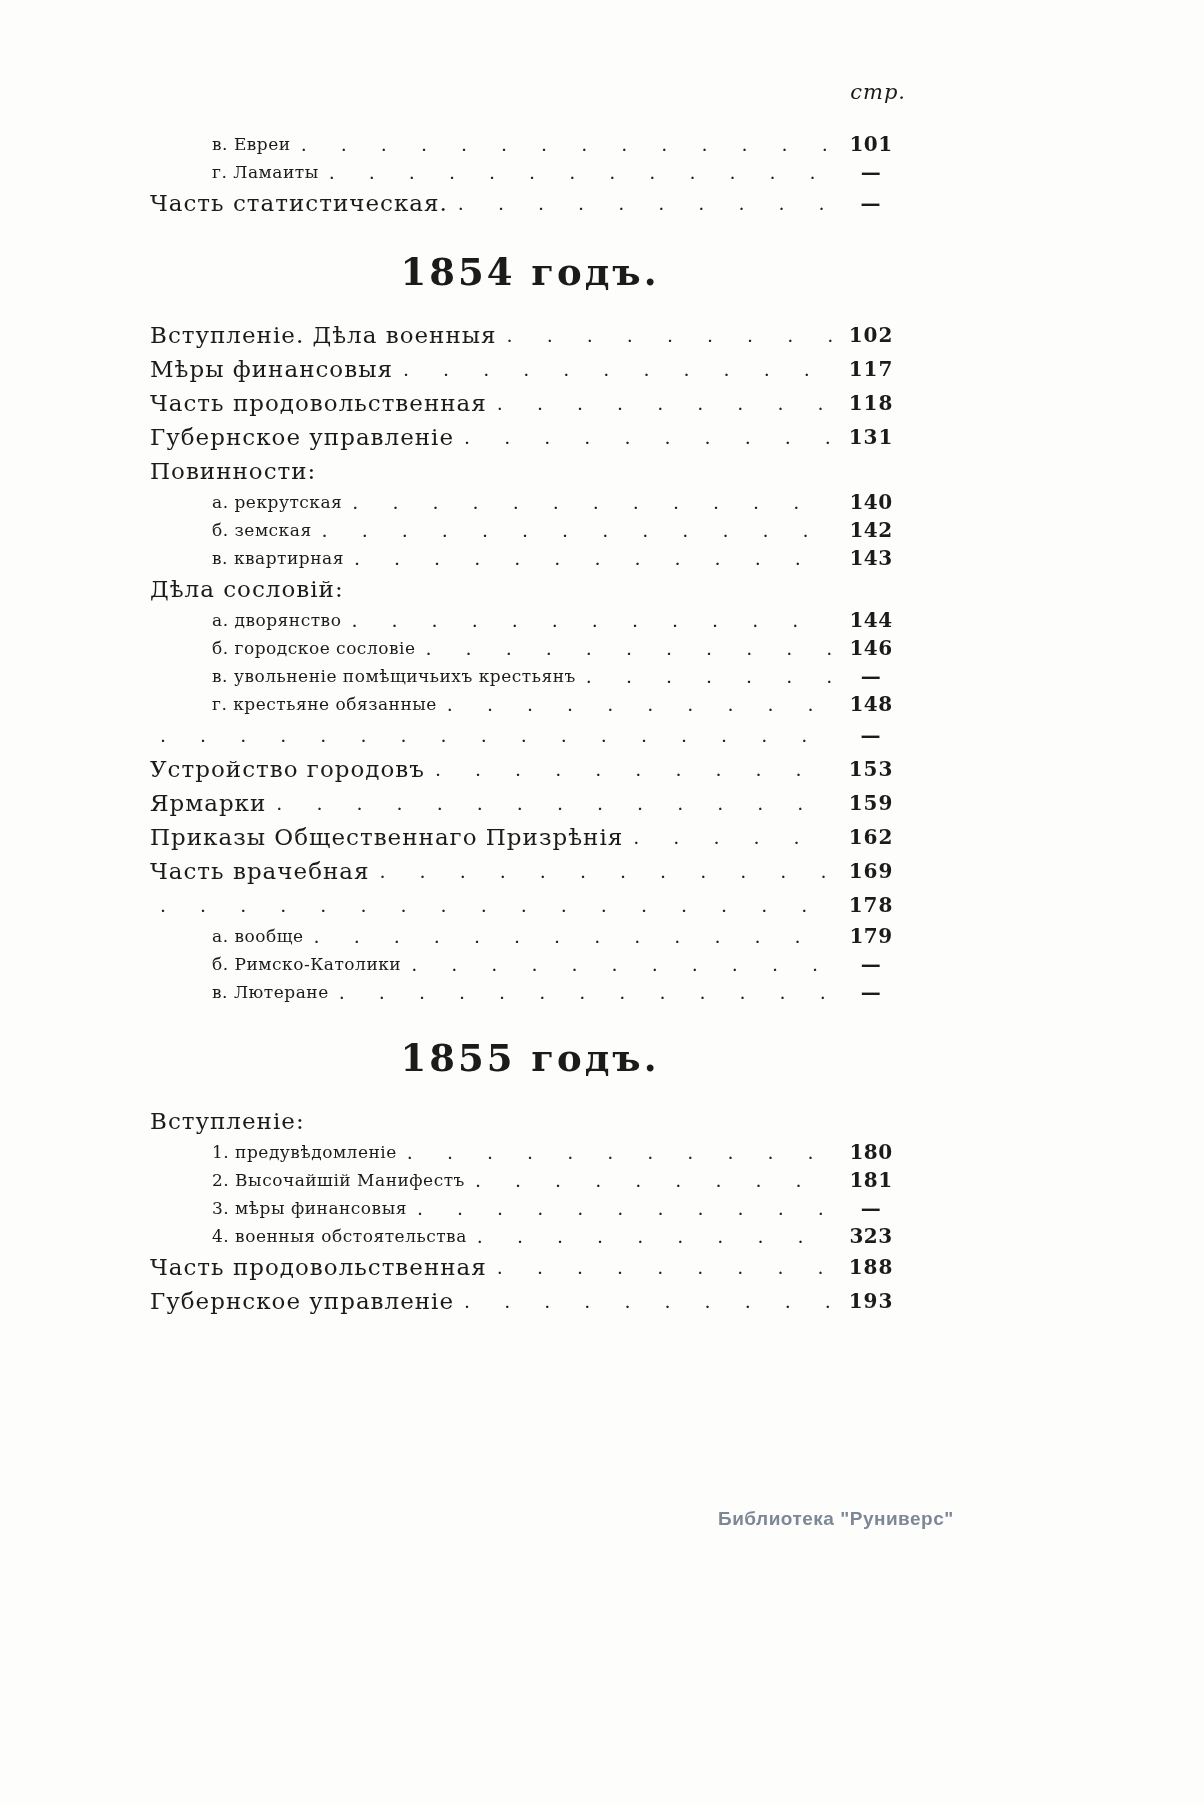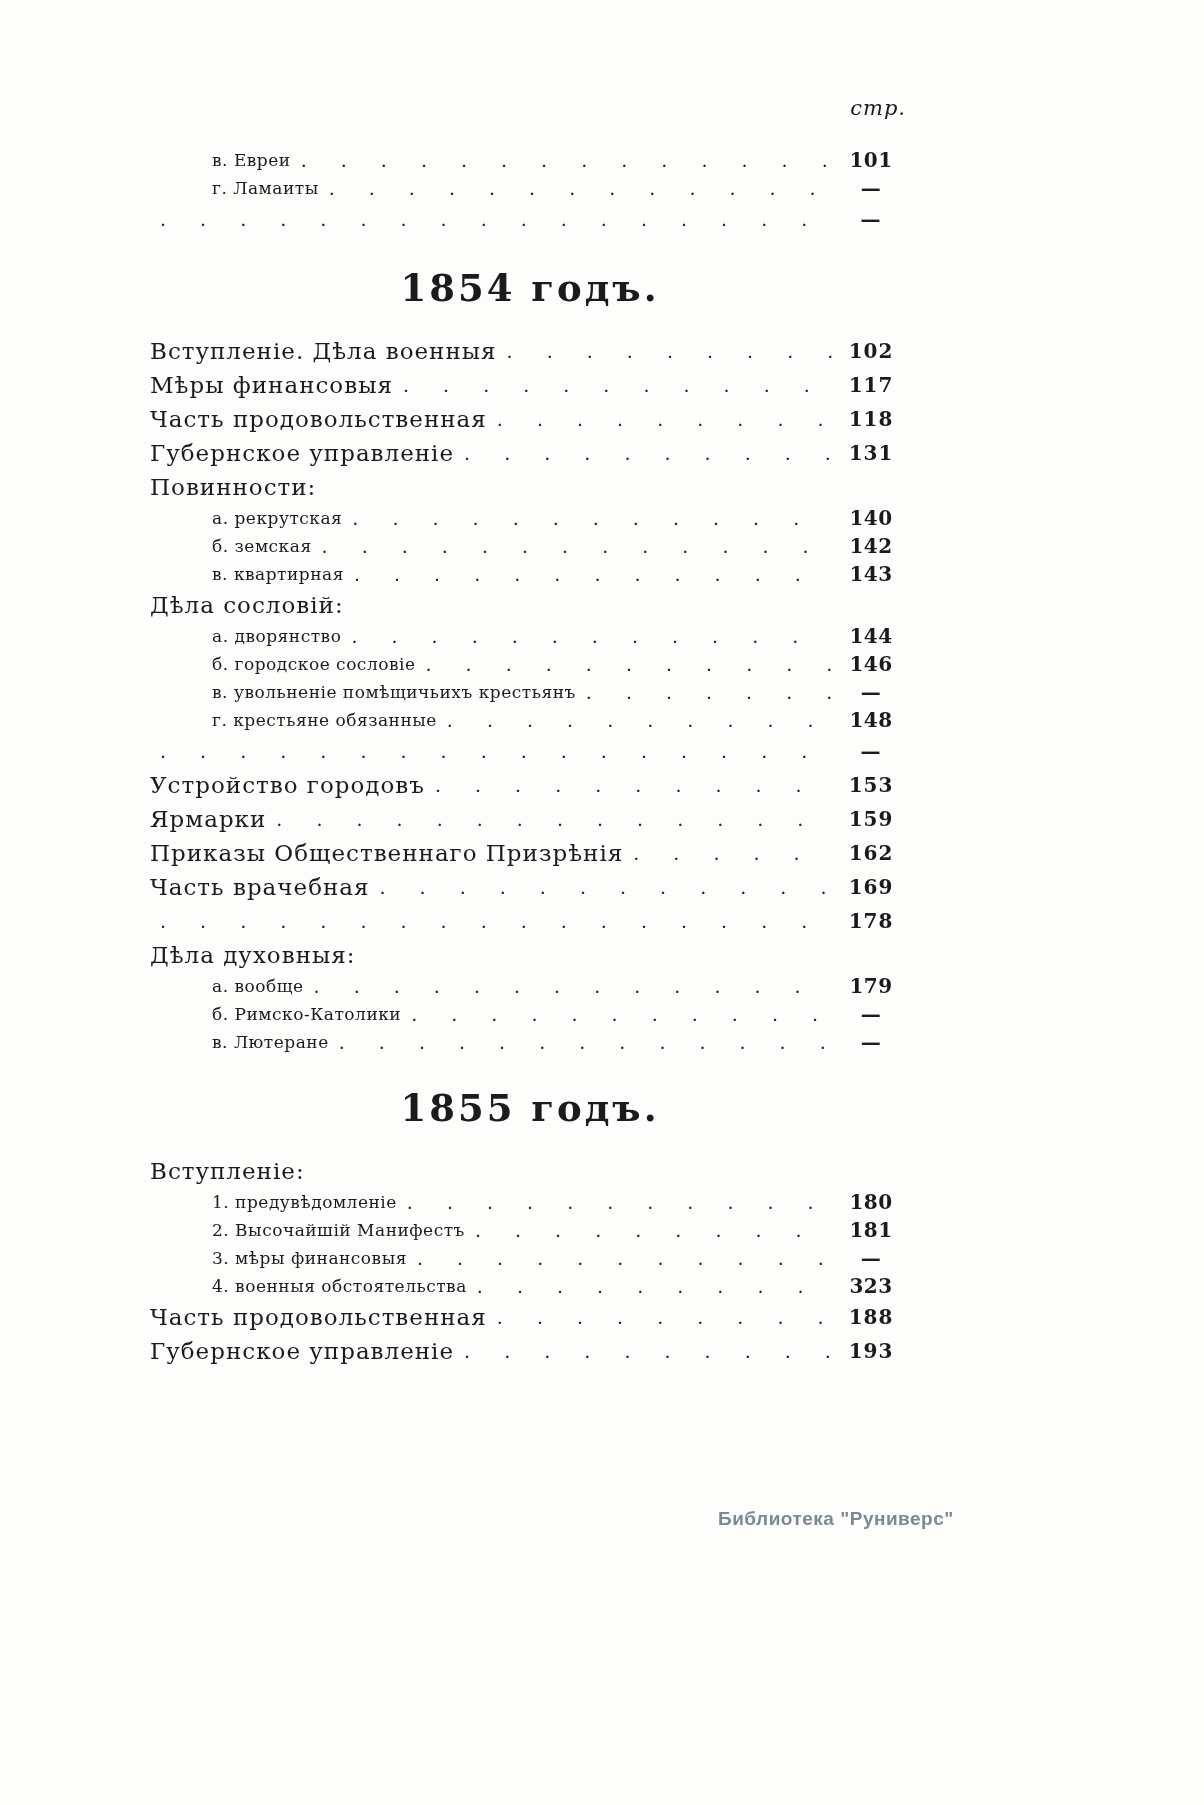--- a/index.html
+++ b/index.html
@@ -8,21 +8,21 @@
     height: 1805px;
     background: #fdfdfb;
     position: relative;
     font-family: "DejaVu Serif", "Liberation Serif", serif;
     color: #1b1b1b;
     overflow: hidden;
   }
   .scan-page {
     position: absolute;
     left: 150px;
-    top: 96px;
+    top: 80px;
     width: 760px;
   }
   .col-header {
     text-align: right;
     font-style: italic;
     font-size: 21px;
     padding-right: 4px;
     margin-bottom: 26px;
     letter-spacing: 1px;
   }
@@ -86,20 +86,21 @@
         <span class="label">в. Евреи</span>
         <span class="dots">. . . . . . . . . . . . . . . . . . . . . . . . . . . . . . . . . . . . . . . . . . . . . . . . . . . . . . . . . . . .</span>
         <span class="page">101</span>
       </div>
       <div class="row sub">
         <span class="label">г. Ламаиты</span>
         <span class="dots">. . . . . . . . . . . . . . . . . . . . . . . . . . . . . . . . . . . . . . . . . . . . . . . . . . . . . . . . . . . .</span>
         <span class="page">—</span>
       </div>
       <div class="row main">
+        <span class="label">Часть статистическая.</span>
         <span class="dots">. . . . . . . . . . . . . . . . . . . . . . . . . . . . . . . . . . . . . . . . . . . . . . . . . . . . . . . . . . . .</span>
         <span class="page">—</span>
       </div>
       <div class="year-heading">1854 годъ.</div>
       <div class="row main">
         <span class="label">Вступленіе. Дѣла военныя</span>
         <span class="dots">. . . . . . . . . . . . . . . . . . . . . . . . . . . . . . . . . . . . . . . . . . . . . . . . . . . . . . . . . . . .</span>
         <span class="page">102</span>
       </div>
       <div class="row main">
@@ -182,25 +183,20 @@
         <span class="page">162</span>
       </div>
       <div class="row main">
         <span class="label">Часть врачебная</span>
         <span class="dots">. . . . . . . . . . . . . . . . . . . . . . . . . . . . . . . . . . . . . . . . . . . . . . . . . . . . . . . . . . . .</span>
         <span class="page">169</span>
       </div>
       <div class="row main">
         <span class="dots">. . . . . . . . . . . . . . . . . . . . . . . . . . . . . . . . . . . . . . . . . . . . . . . . . . . . . . . . . . . .</span>
         <span class="page">178</span>
-      </div>
-      <div class="row main">
-        <span class="label">Дѣла духовныя:</span>
-        <span class="dots"></span>
-        <span class="page"></span>
       </div>
       <div class="row sub">
         <span class="label">а. вообще</span>
         <span class="dots">. . . . . . . . . . . . . . . . . . . . . . . . . . . . . . . . . . . . . . . . . . . . . . . . . . . . . . . . . . . .</span>
         <span class="page">179</span>
       </div>
       <div class="row sub">
         <span class="label">б. Римско-Католики</span>
         <span class="dots">. . . . . . . . . . . . . . . . . . . . . . . . . . . . . . . . . . . . . . . . . . . . . . . . . . . . . . . . . . . .</span>
         <span class="page">—</span>

